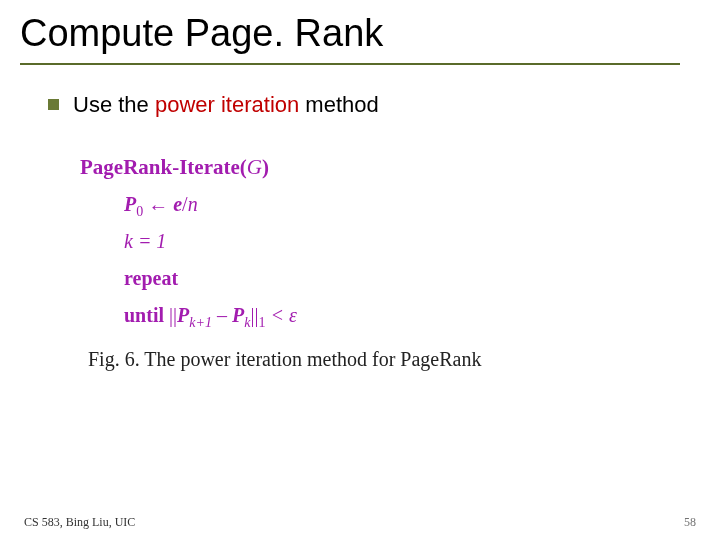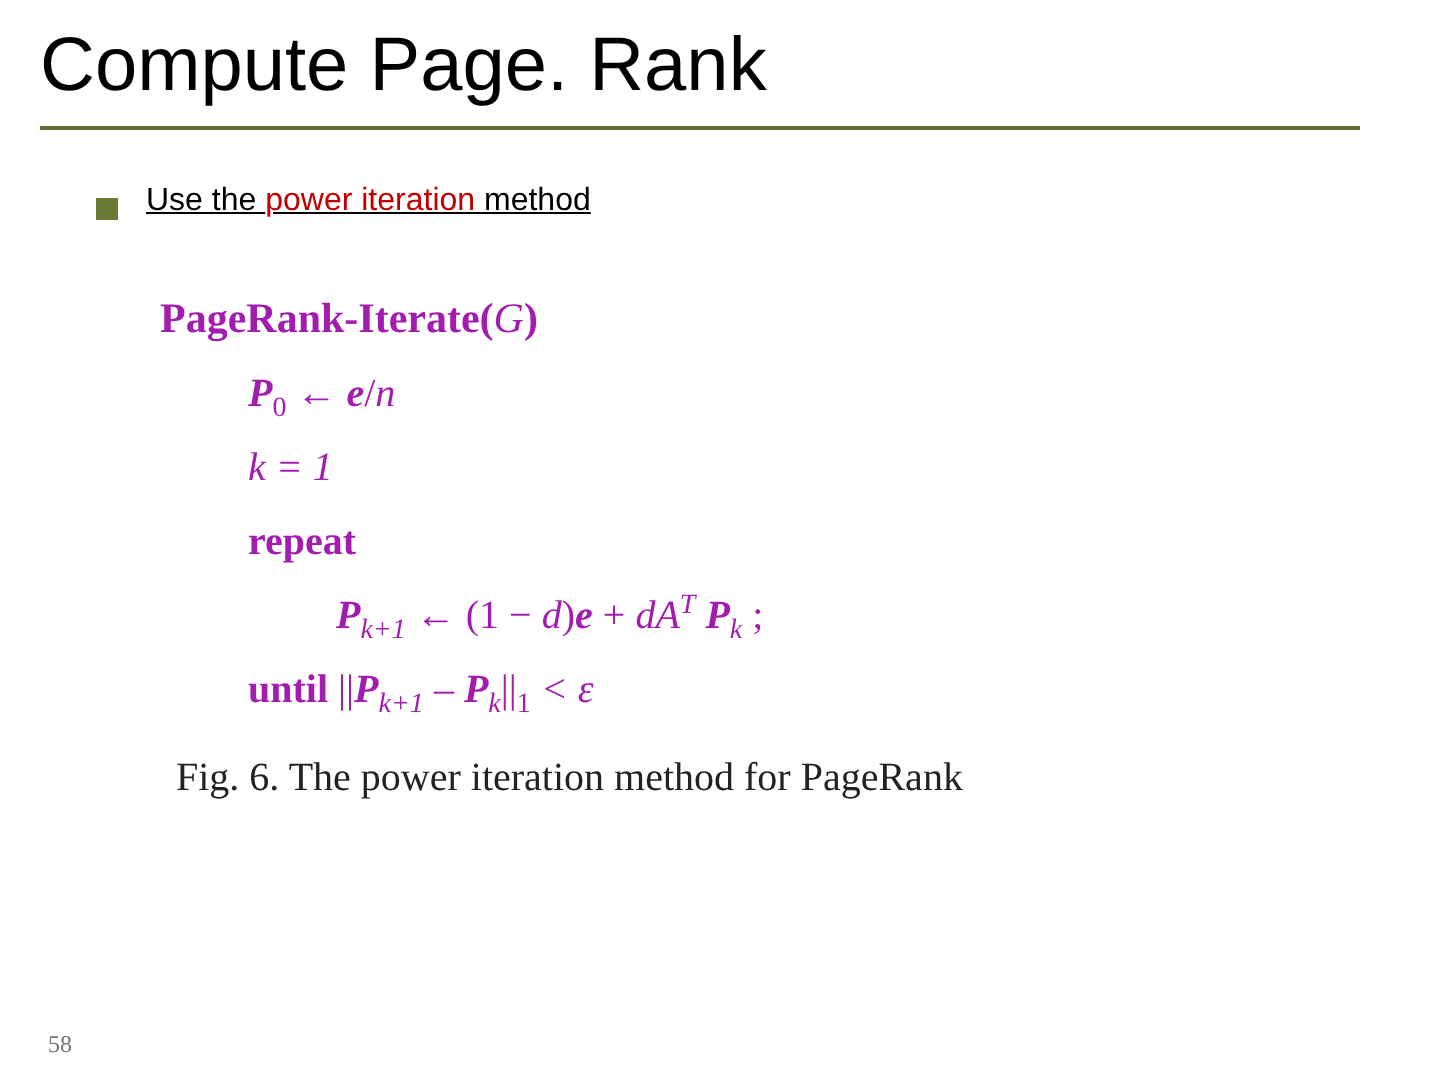--- a/index.html
+++ b/index.html
@@ -33,22 +33,21 @@
     background: #5a6b2a;
     width: 660px;
   }
   .body {
     padding: 20px 20px 0 48px;
   }
   .bullet-row {
     display: flex;
     align-items: flex-start;
     gap: 14px;
-    font-size: 16px;
-    text-decoration: underline;
+    font-size: 22px;
   }
   .bullet-square {
     width: 11px;
     height: 11px;
     background: #6a7a35;
     margin-top: 8px;
     flex: 0 0 auto;
   }
   .bullet-text {
     line-height: 1.3;
@@ -123,32 +122,30 @@
       </div>
 
       <div class="algo-line indent1">
         <span class="it">k = 1</span>
       </div>
 
       <div class="algo-line indent1">
         <span style="font-weight:bold">repeat</span>
       </div>
 
-      <div class="algo-line indent2">
-        <span class="bi">P</span><span class="sub it">k+1</span><span> ← (1 − </span><span class="it">d</span><span>)</span><span class="bi">e</span><span> + </span><span class="it">d</span><span class="it">A</span><span class="sup it">T</span><span class="bi"> P</span><span class="sub it">k</span><span> ;</span>
-      </div>
 
 
       <div class="algo-line indent1">
         <span style="font-weight:bold">until</span><span> ||</span><span class="bi">P</span><span class="sub it">k+1</span><span> – </span><span class="bi">P</span><span class="sub it">k</span><span>||</span><span class="sub">1</span><span class="it"> &lt; ε</span>
       </div>
 
 
     </div>
 
     <div class="caption">Fig. 6. The power iteration method for PageRank</div>
   </div>
 
   <div class="footer">
+    <div>CS 583, Bing Liu, UIC</div>
     <div class="page-num">58</div>
   </div>
 
 </div>
 
 </body></html>

